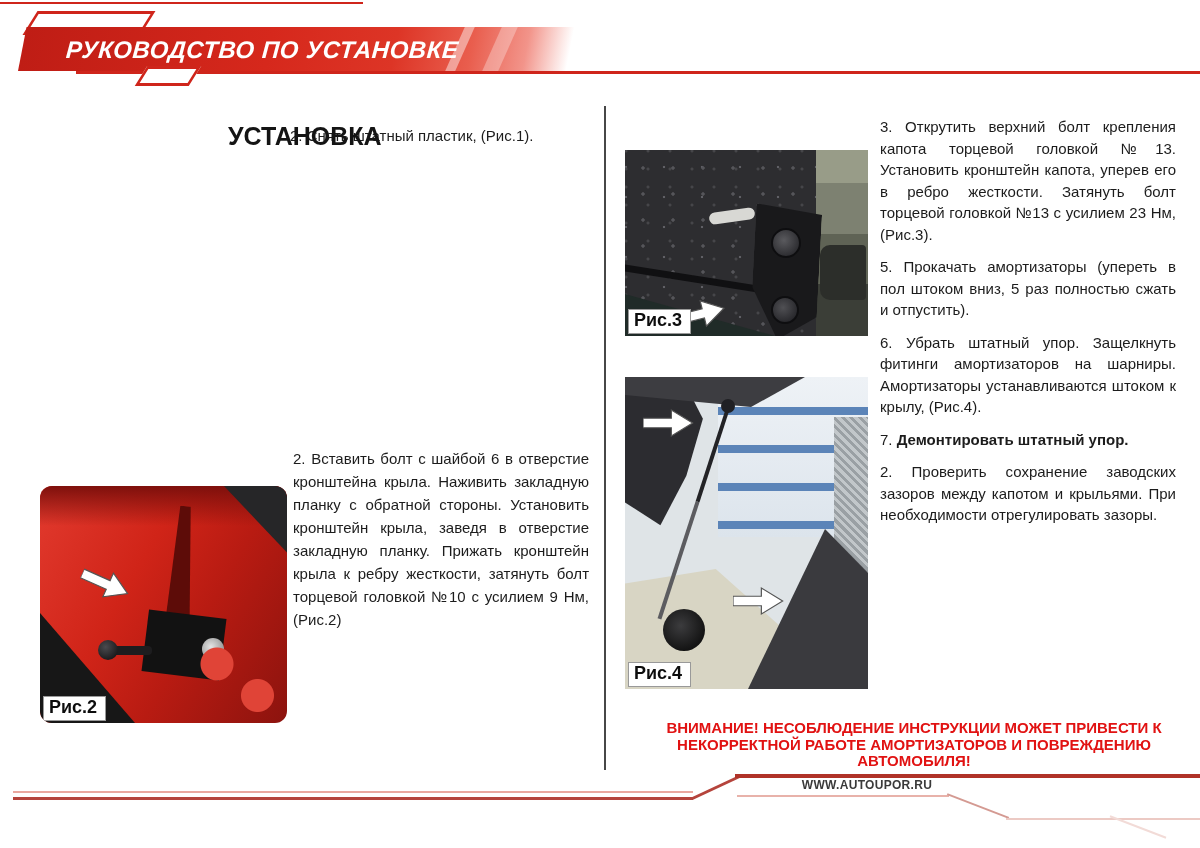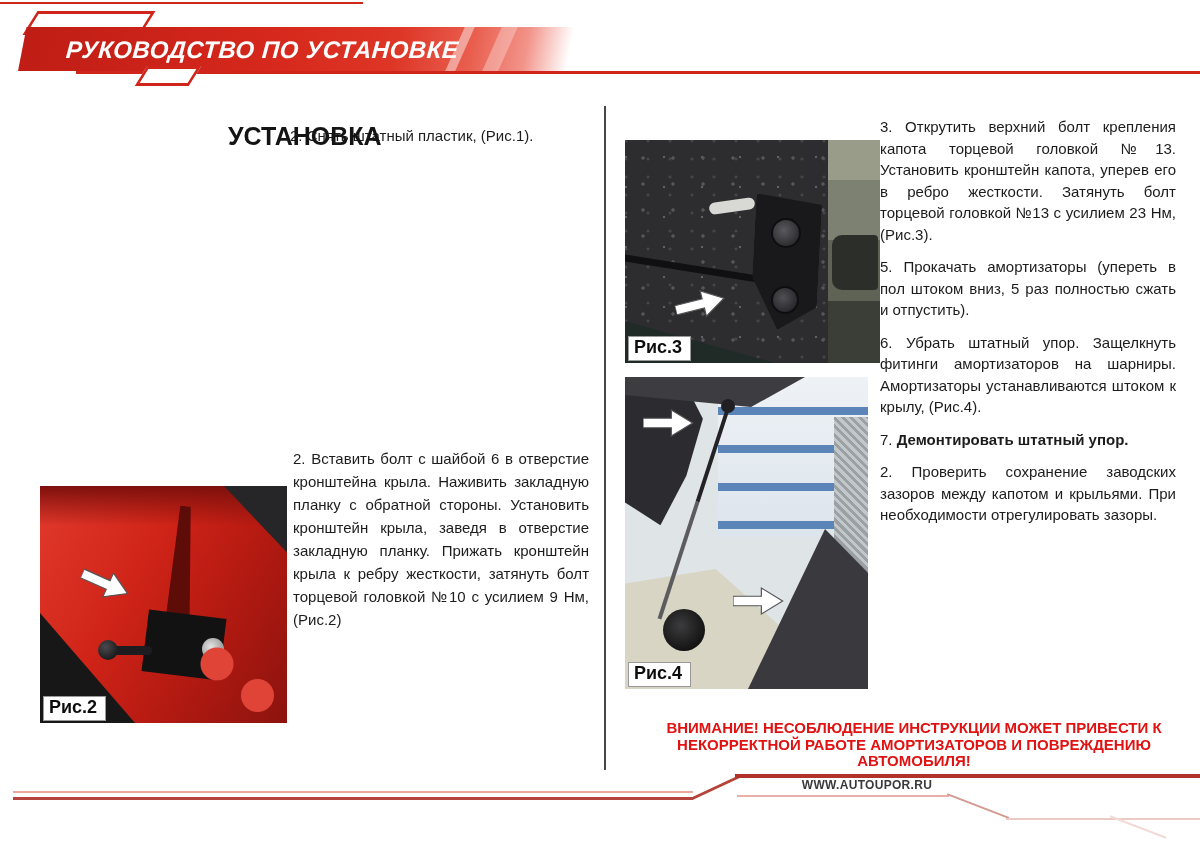--- a/index.html
+++ b/index.html
@@ -49,41 +49,41 @@
   #fig1 .floorpatch{left:0;top:108px;width:118px;height:132px;background:#8f8e93;opacity:.85;
         clip-path:polygon(0 8%,55% 0,100% 45%,62% 100%,0 88%);}
   #fig1 .tower{left:28px;top:58px;width:74px;height:58px;border-radius:50%;
         background:radial-gradient(circle at 45% 45%,#707074 0 35%,#505054 60%,#3c3c40 100%);}
   #fig1 .ridge{left:60px;top:10px;width:150px;height:10px;background:#242428;transform:rotate(8deg);}
   #fig1 .railing{left:88px;top:150px;width:14px;height:190px;background:#222226;transform:rotate(14deg);}
   #fig1 .edge{right:30px;top:40px;width:12px;height:300px;background:#1e1e22;transform:rotate(-7deg);}
 
   
   #fig2{left:40px;top:486px;width:247px;height:237px;
-        background:linear-gradient(120deg,#e23a2e 0%,#d02418 38%,#b81b12 62%,#8c130e 100%);}
+        background:linear-gradient(120deg,#e23a2e 0%,#d02418 38%,#b81b12 62%,#8c130e 100%);border-radius:12px;}
   #fig2 .shade-top{left:0;top:0;width:100%;height:40px;
         background:linear-gradient(180deg,#7e100c 0,rgba(126,16,12,0) 100%);}
   #fig2 .wiper{right:0;top:0;width:105px;height:95px;
         clip-path:polygon(40% 0,100% 0,100% 70%);background:#262628;}
   #fig2 .blacktri{left:0;bottom:0;width:95px;height:110px;
         clip-path:polygon(0 0,100% 100%,0 100%);background:#171717;}
   #fig2 .bracket{left:105px;top:128px;width:78px;height:62px;background:#121212;transform:rotate(7deg);}
   #fig2 .bolt{left:162px;top:152px;width:22px;height:22px;border-radius:50%;
         background:radial-gradient(circle at 40% 40%,#e5e5e5,#9a9a9a 70%,#6f6f6f);}
   #fig2 .stud-stem{left:72px;top:160px;width:40px;height:9px;background:#1d1d1f;border-radius:4px;}
   #fig2 .stud-ball{left:58px;top:154px;width:20px;height:20px;border-radius:50%;
         background:radial-gradient(circle at 38% 35%,#4a4a4e,#1a1a1c 75%);}
   #fig2 .gap{left:128px;top:20px;width:26px;height:130px;background:#5d0c08;transform:rotate(4deg);
         clip-path:polygon(30% 0,70% 0,100% 100%,0 100%);}
   #fig2 .lowbolts{left:150px;bottom:10px;width:90px;height:70px;
         background:radial-gradient(circle at 30% 30%,#e04437 0 16px,transparent 17px),
                    radial-gradient(circle at 75% 75%,#e04437 0 16px,transparent 17px);}
 
   
-  #fig3{left:625px;top:140px;width:243px;height:223px;background:#2d2d30;padding-left:12px;}
+  #fig3{left:625px;top:150px;width:243px;height:186px;background:#2d2d30;}
   #fig3 .speckle{left:0;top:0;width:100%;height:100%;
         background-image:radial-gradient(circle,#55555a 1.4px,transparent 2px),
                          radial-gradient(circle,#46464a 1.2px,transparent 1.8px),
                          radial-gradient(circle,#606066 1px,transparent 1.6px);
         background-size:30px 26px,22px 18px,38px 30px;
         background-position:3px 5px,12px 10px,20px 2px;}
   #fig3 .garage{right:0;top:0;width:52px;height:100%;
         background:linear-gradient(180deg,#989c88 0 18%,#7d8171 18% 45%,#5f6355 45% 72%,#3b3e37 72% 100%);}
   #fig3 .carblob{right:2px;top:95px;width:46px;height:55px;background:#2c2e2a;border-radius:10px 4px 4px 10px;}
   #fig3 .glass{left:0;bottom:0;width:150px;height:60px;

